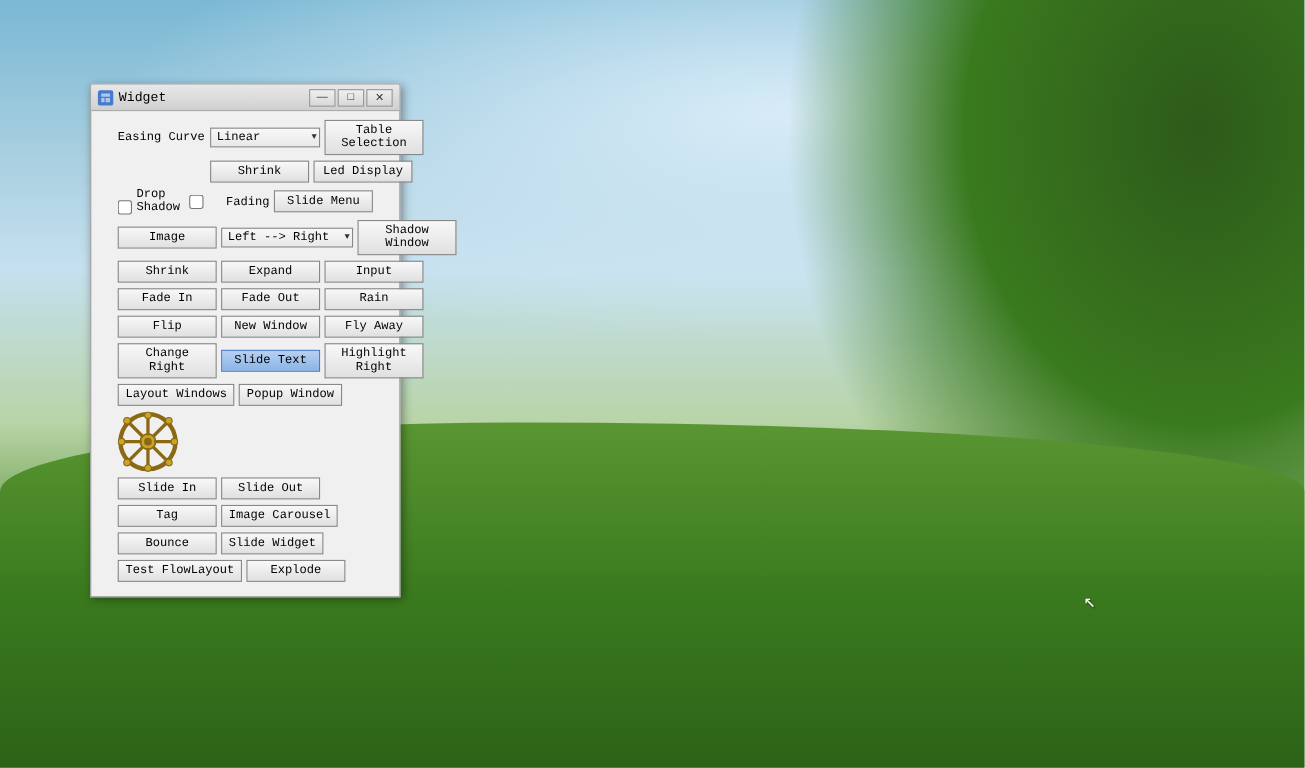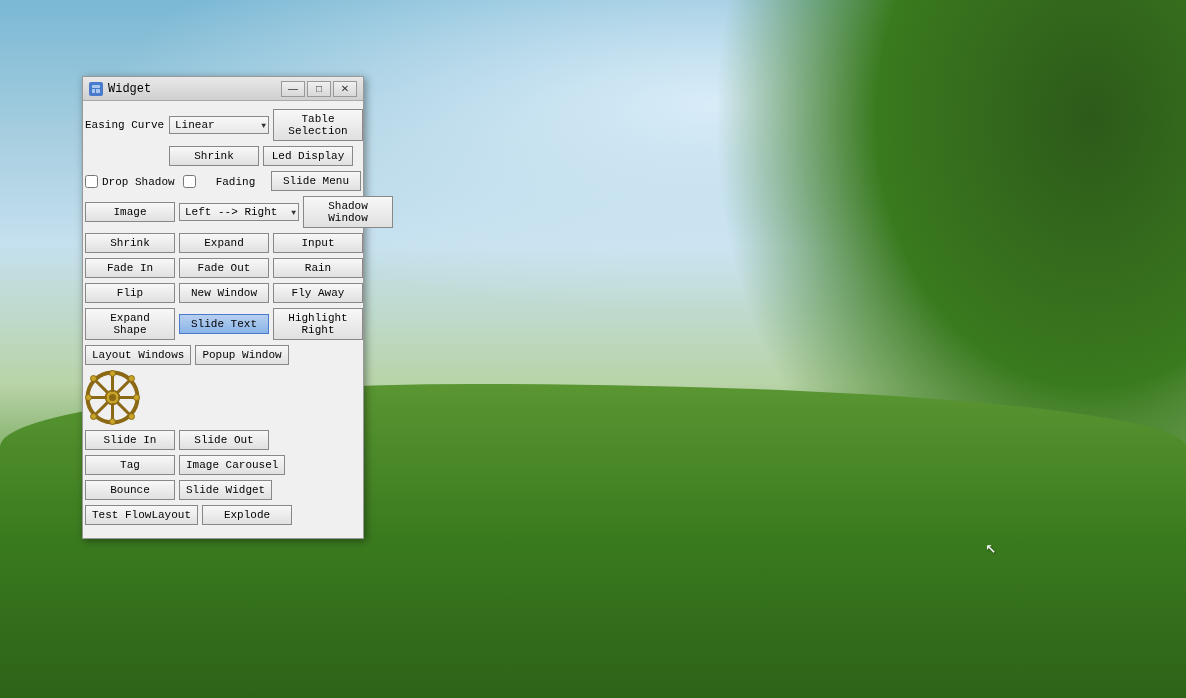--- a/index.html
+++ b/index.html
@@ -101,21 +101,21 @@
       cursor: pointer;
       font-size: 10px;
       display: flex;
       align-items: center;
       justify-content: center;
       color: #333;
     }
 
     
     .content {
-      padding: 8px 2px;
+      padding: 8px 24px;
     }
 
     .row {
       display: flex;
       align-items: center;
       margin-bottom: 5px;
       gap: 4px;
     }
 
     .label {
@@ -303,21 +303,21 @@
       <button class="btn">Rain</button>
     </div>
 
     <div class="row">
       <button class="btn">Flip</button>
       <button class="btn">New Window</button>
       <button class="btn">Fly Away</button>
     </div>
 
     <div class="row">
-      <button class="btn">Expand Shape</button>
+      <button class="btn">Change Right</button>
       <button class="btn btn-active">Slide Text</button>
       <button class="btn">Highlight Right</button>
     </div>
 
     <div class="row">
       <button class="btn">Layout Windows</button>
       <button class="btn">Popup Window</button>
     </div>
 
     <div class="icon-area">

